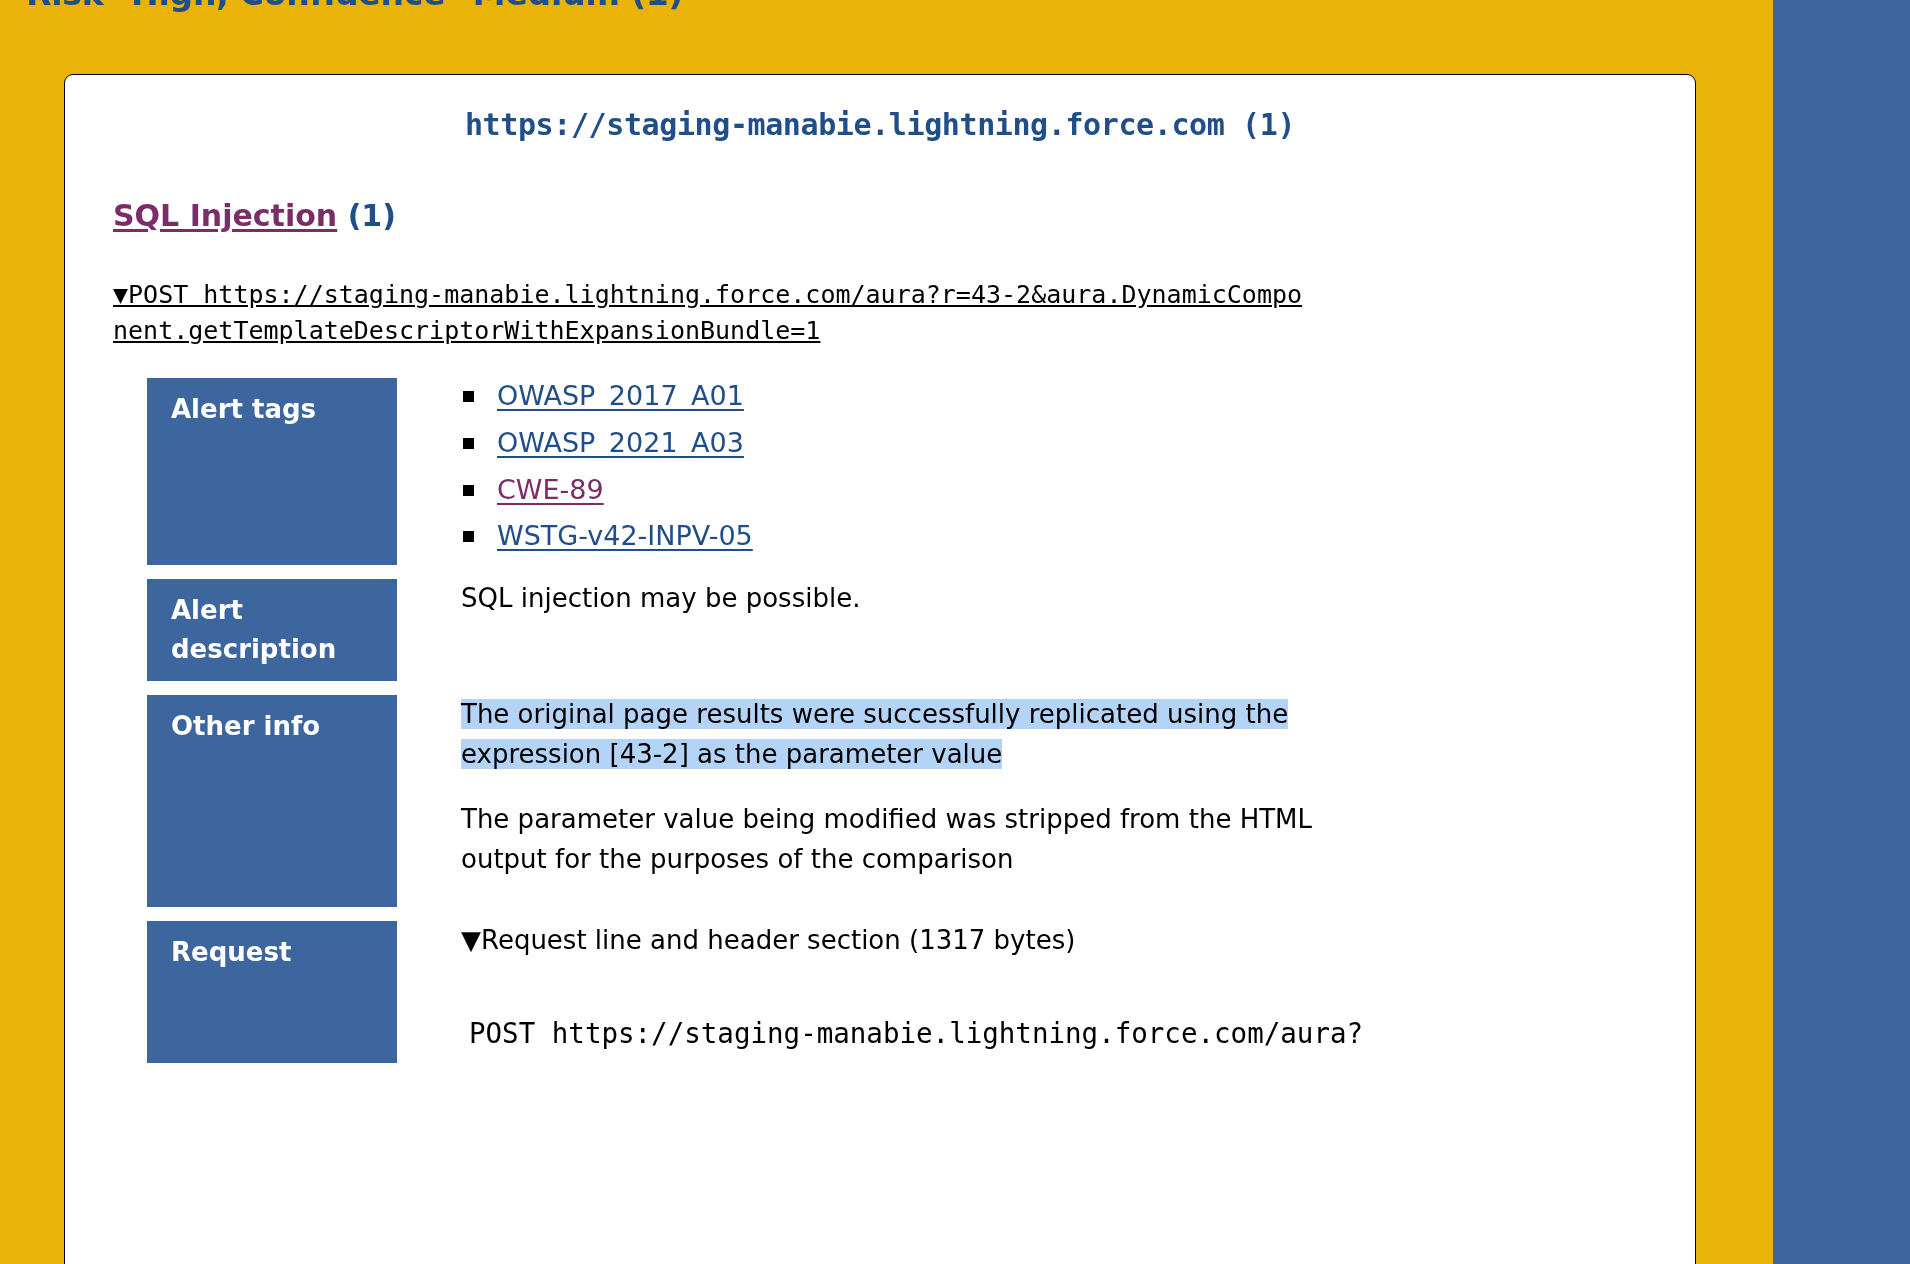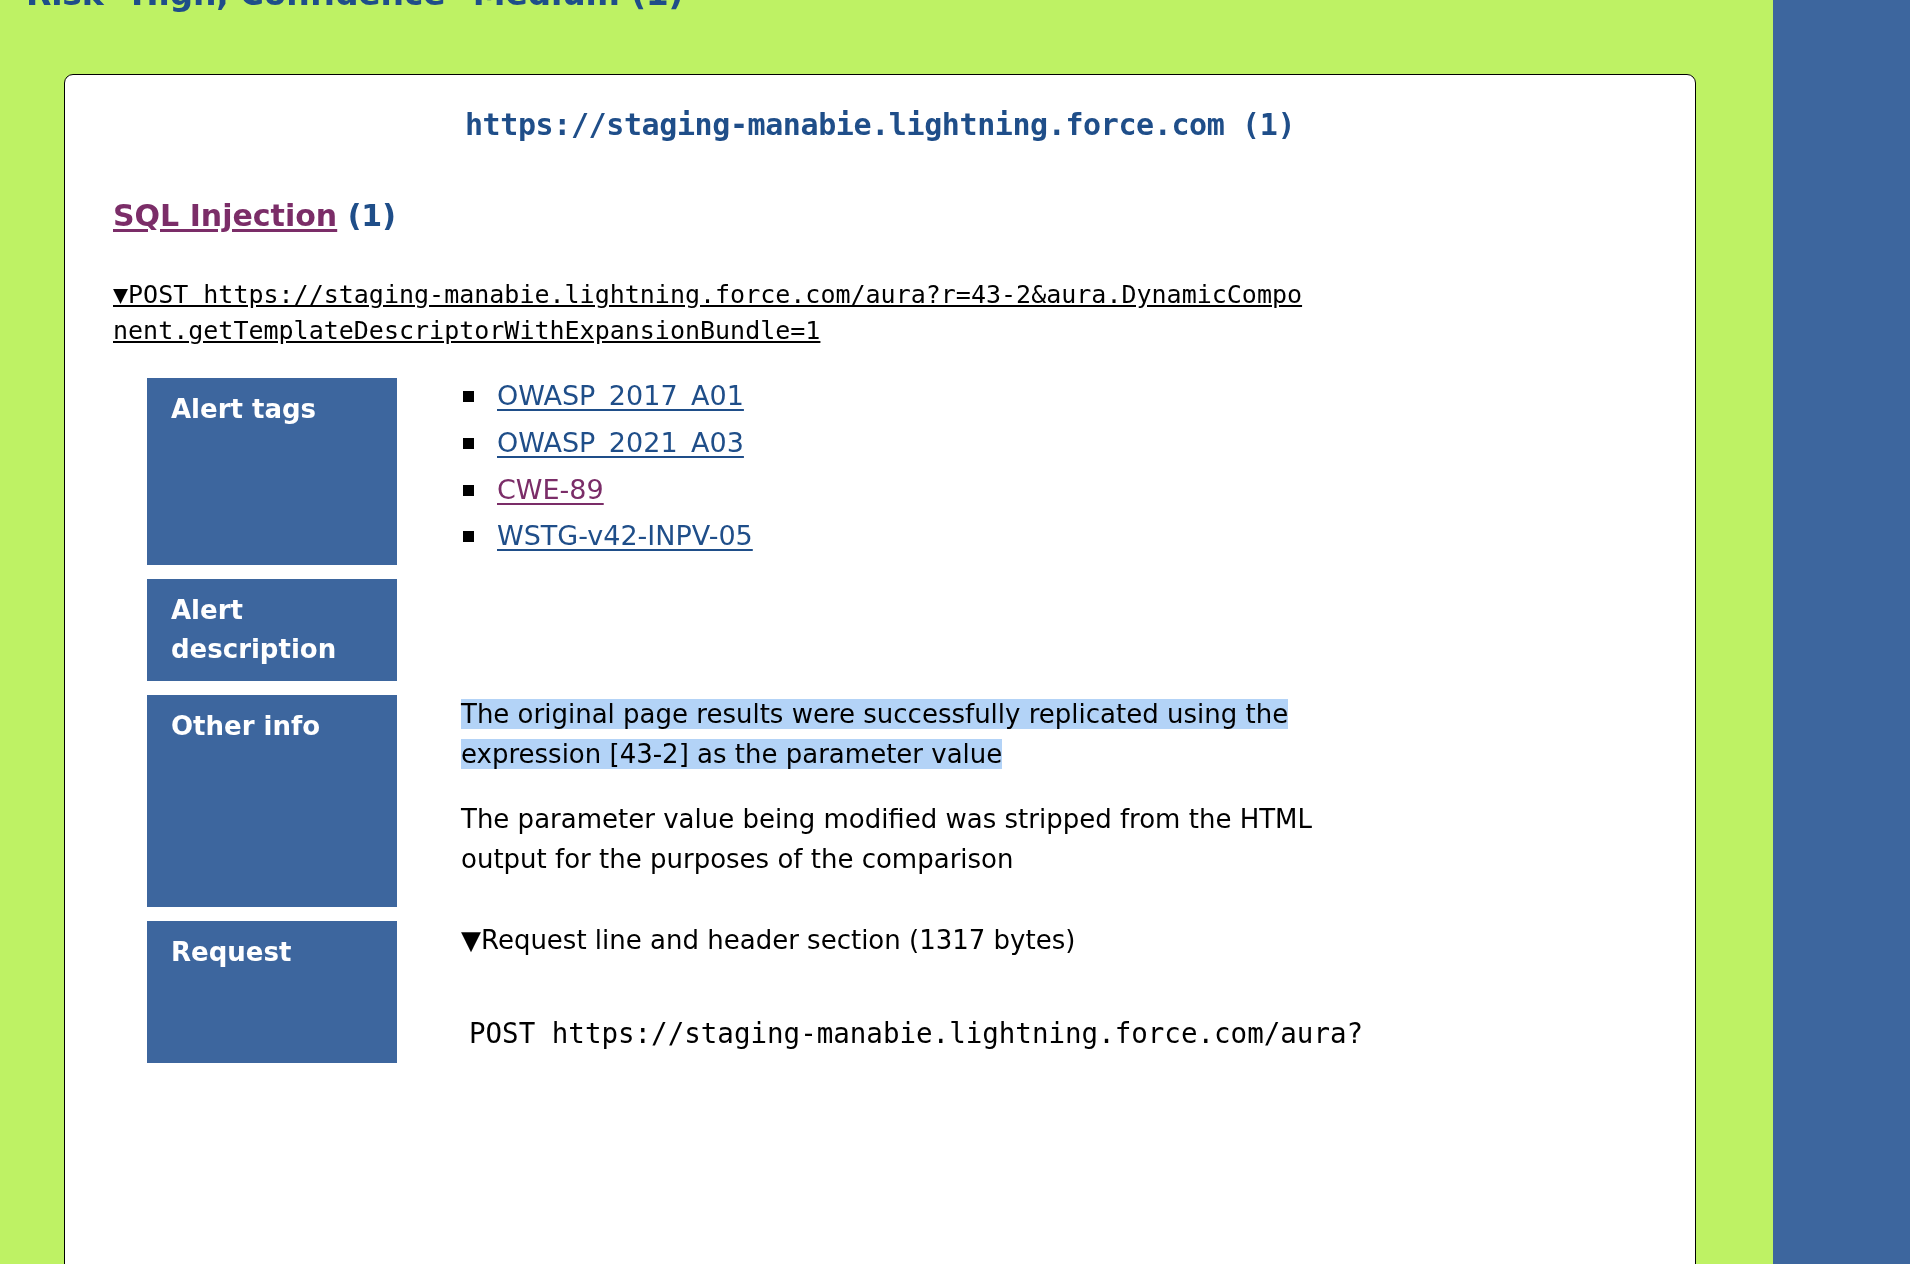--- a/index.html
+++ b/index.html
@@ -10,21 +10,21 @@
     height: 1264px;
     overflow: hidden;
     background: #ffffff;
     font-family: "Liberation Sans", sans-serif;
   }
 
   #page {
     position: relative;
     width: 1910px;
     height: 1264px;
-    background: #bef264;
+    background: #eab308;
     overflow: hidden;
   }
 
   
   .right-panel {
     position: absolute;
     left: 1773px;
     top: 0;
     width: 137px;
     height: 1264px;
@@ -214,20 +214,23 @@
             </li>
             <li>
               <a class="tag-link" href="#">WSTG-v42-INPV-05</a>
             </li>
           </ul>
         </div>
       </div>
 
       <div class="row row-desc">
         <div class="row-label">Alert description</div>
+        <div class="row-body">
+          <p class="body-para">SQL injection may be possible.</p>
+        </div>
       </div>
 
       <div class="row row-other">
         <div class="row-label">Other info</div>
         <div class="row-body">
           <p class="body-para"><span class="sel">The original page results were successfully replicated using the expression [43-2] as the parameter value</span></p>
           <p class="body-para">The parameter value being modified was stripped from the HTML output for the purposes of the comparison</p>
         </div>
       </div>
 

